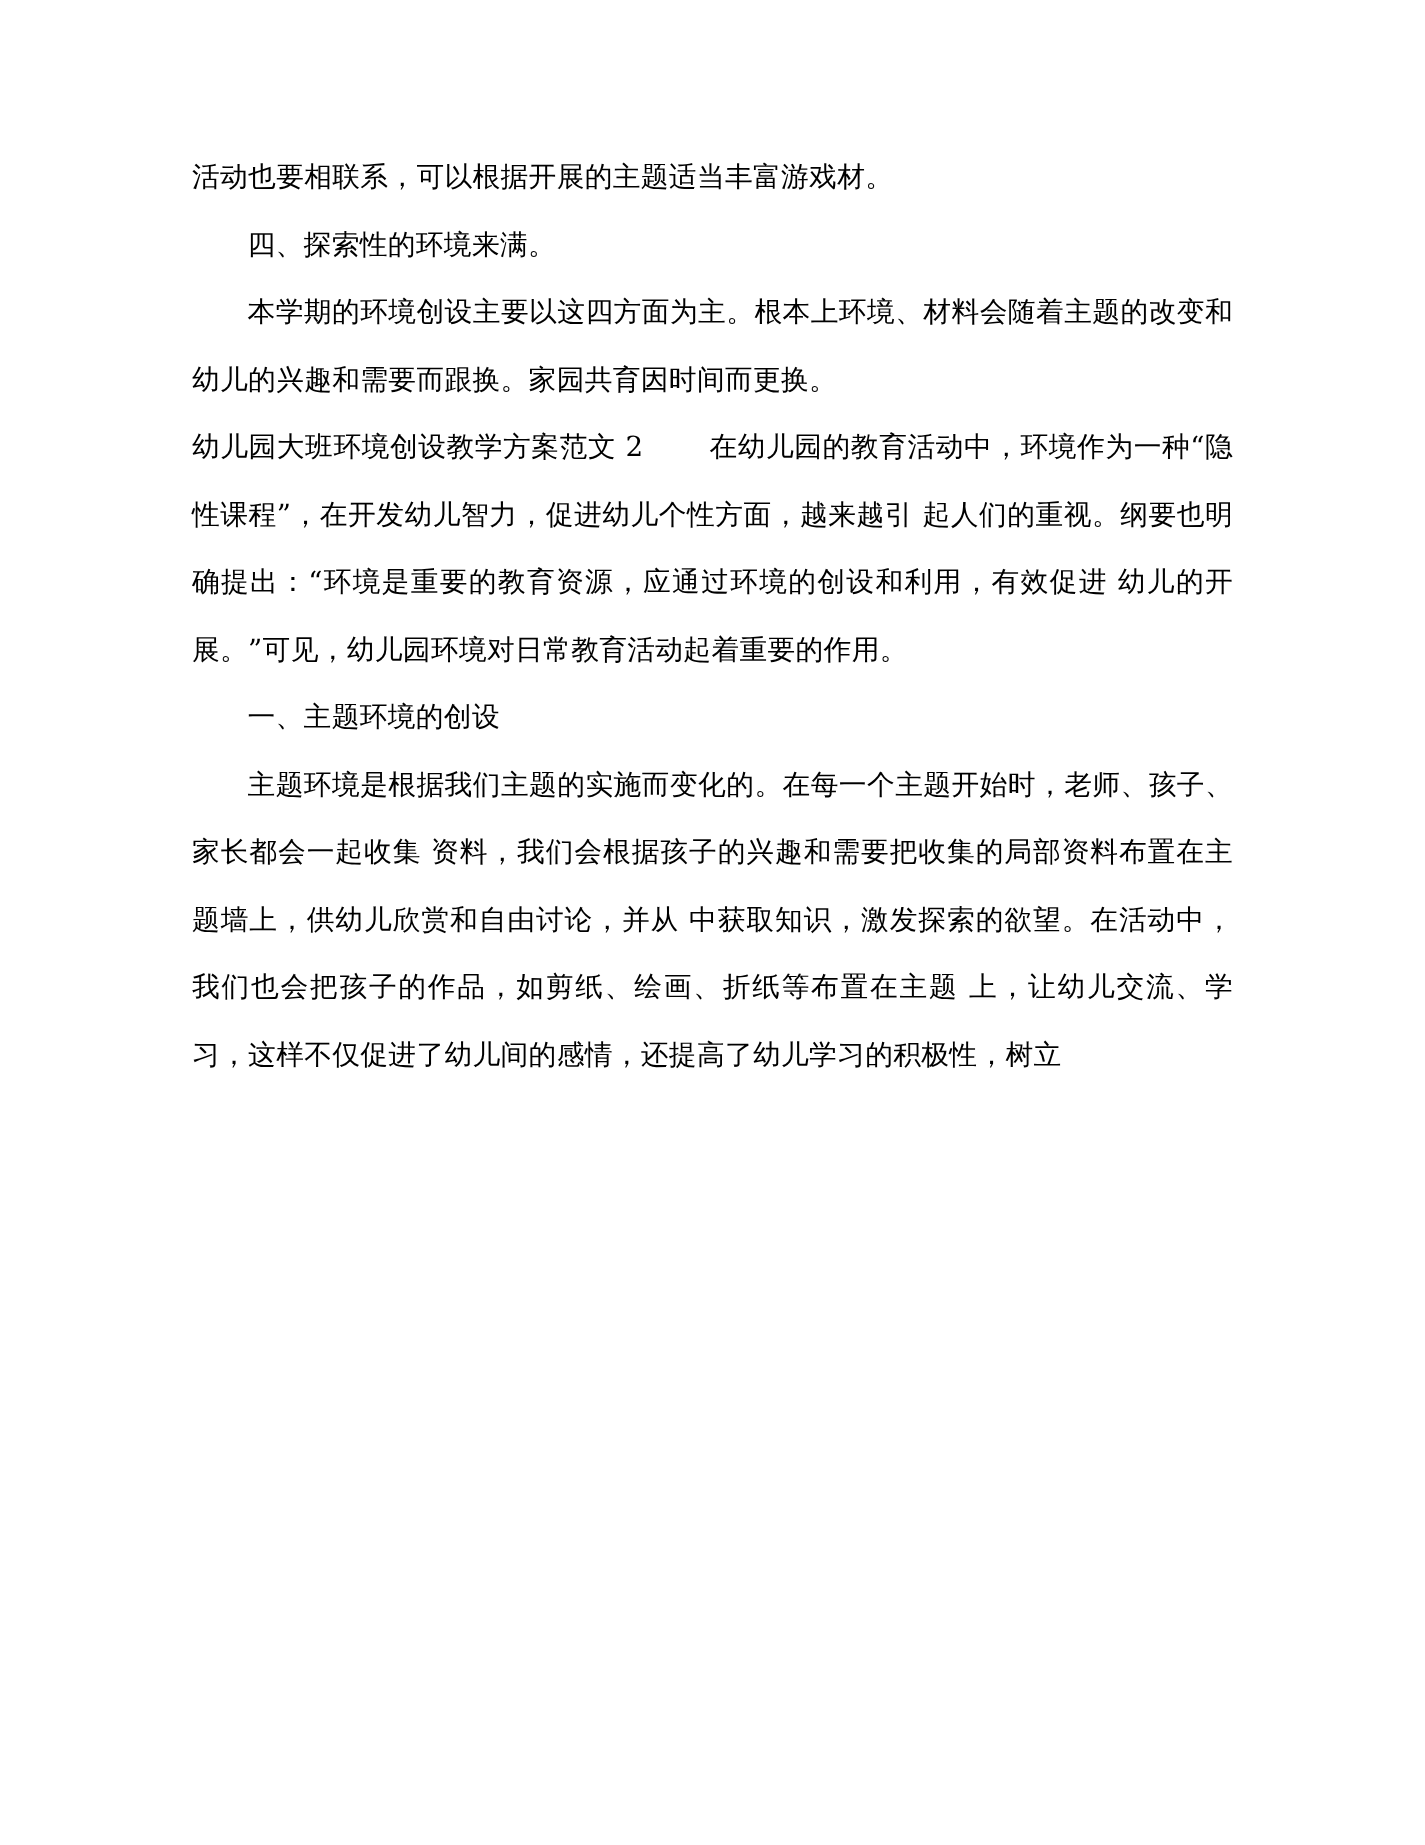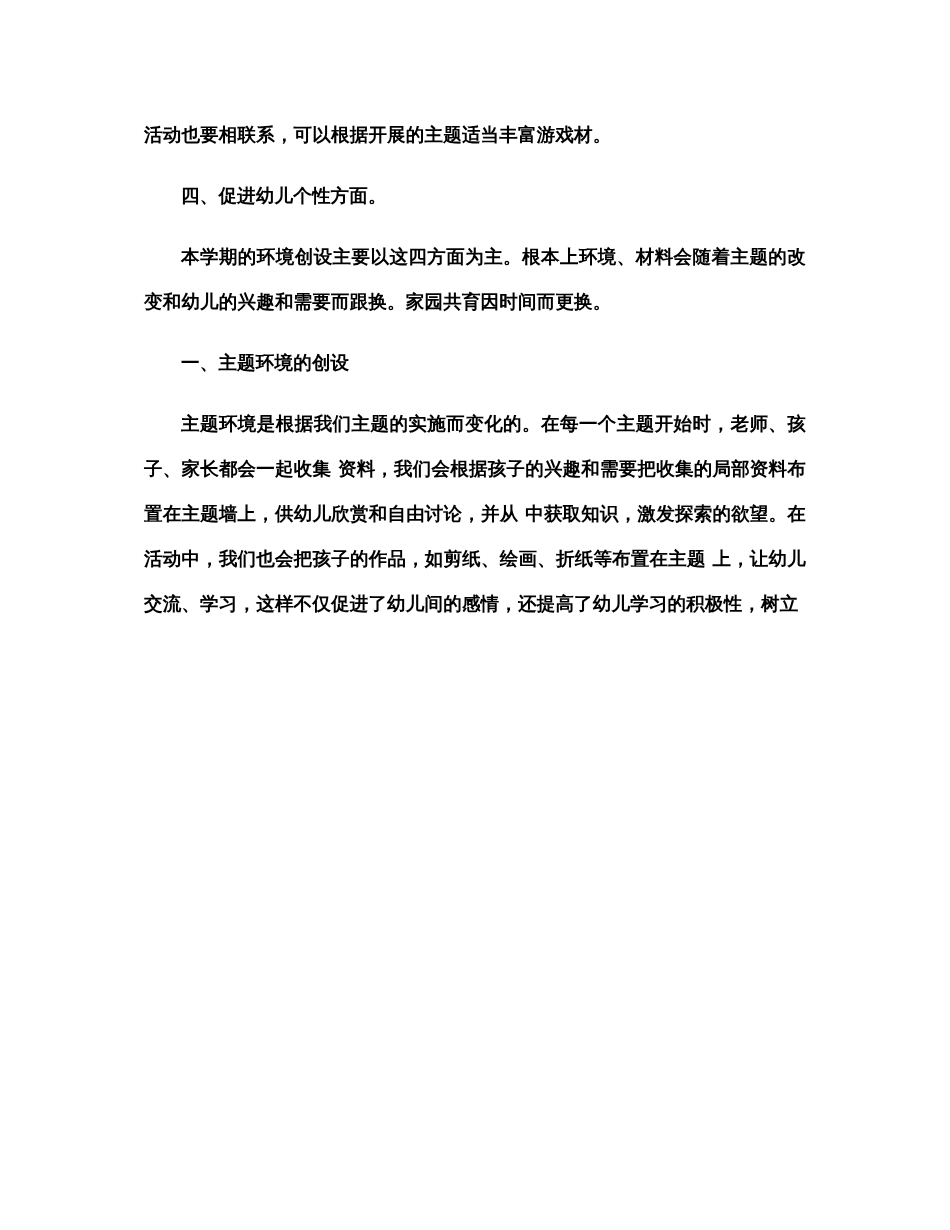--- a/index.html
+++ b/index.html
@@ -24,35 +24,35 @@
     padding: 96px 128px 60px 128px;
   }
   .doc-body {
     font-size: 18.5px;
     line-height: 45px;
     text-align: justify;
     text-justify: inter-ideograph;
     letter-spacing: 0.2px;
   }
   p {
-    margin: 16px;
+    margin: 0;
     padding: 0;
-    font-weight: bold;
   }
   .indent {
     text-indent: 2em;
   }
   .noindent {
     text-indent: 0;
   }
 </style>
 </head>
 <body>
 
 <div class="page">
   <div class="doc-body">
     <p class="noindent">活动也要相联系，可以根据开展的主题适当丰富游戏材。</p>
-    <p class="indent">四、促进幼儿个性方面。</p>
+    <p class="indent">四、探索性的环境来满。</p>
     <p class="indent">本学期的环境创设主要以这四方面为主。根本上环境、材料会随着主题的改变和幼儿的兴趣和需要而跟换。家园共育因时间而更换。</p>
+    <p class="noindent">幼儿园大班环境创设教学方案范文 2 　　在幼儿园的教育活动中，环境作为一种“隐性课程”，在开发幼儿智力，促进幼儿个性方面，越来越引 起人们的重视。纲要也明确提出：“环境是重要的教育资源，应通过环境的创设和利用，有效促进 幼儿的开展。”可见，幼儿园环境对日常教育活动起着重要的作用。</p>
     <p class="indent">一、主题环境的创设</p>
     <p class="indent">主题环境是根据我们主题的实施而变化的。在每一个主题开始时，老师、孩子、家长都会一起收集 资料，我们会根据孩子的兴趣和需要把收集的局部资料布置在主题墙上，供幼儿欣赏和自由讨论，并从 中获取知识，激发探索的欲望。在活动中，我们也会把孩子的作品，如剪纸、绘画、折纸等布置在主题 上，让幼儿交流、学习，这样不仅促进了幼儿间的感情，还提高了幼儿学习的积极性，树立</p>
   </div>
 </div>
 
 </body></html>

